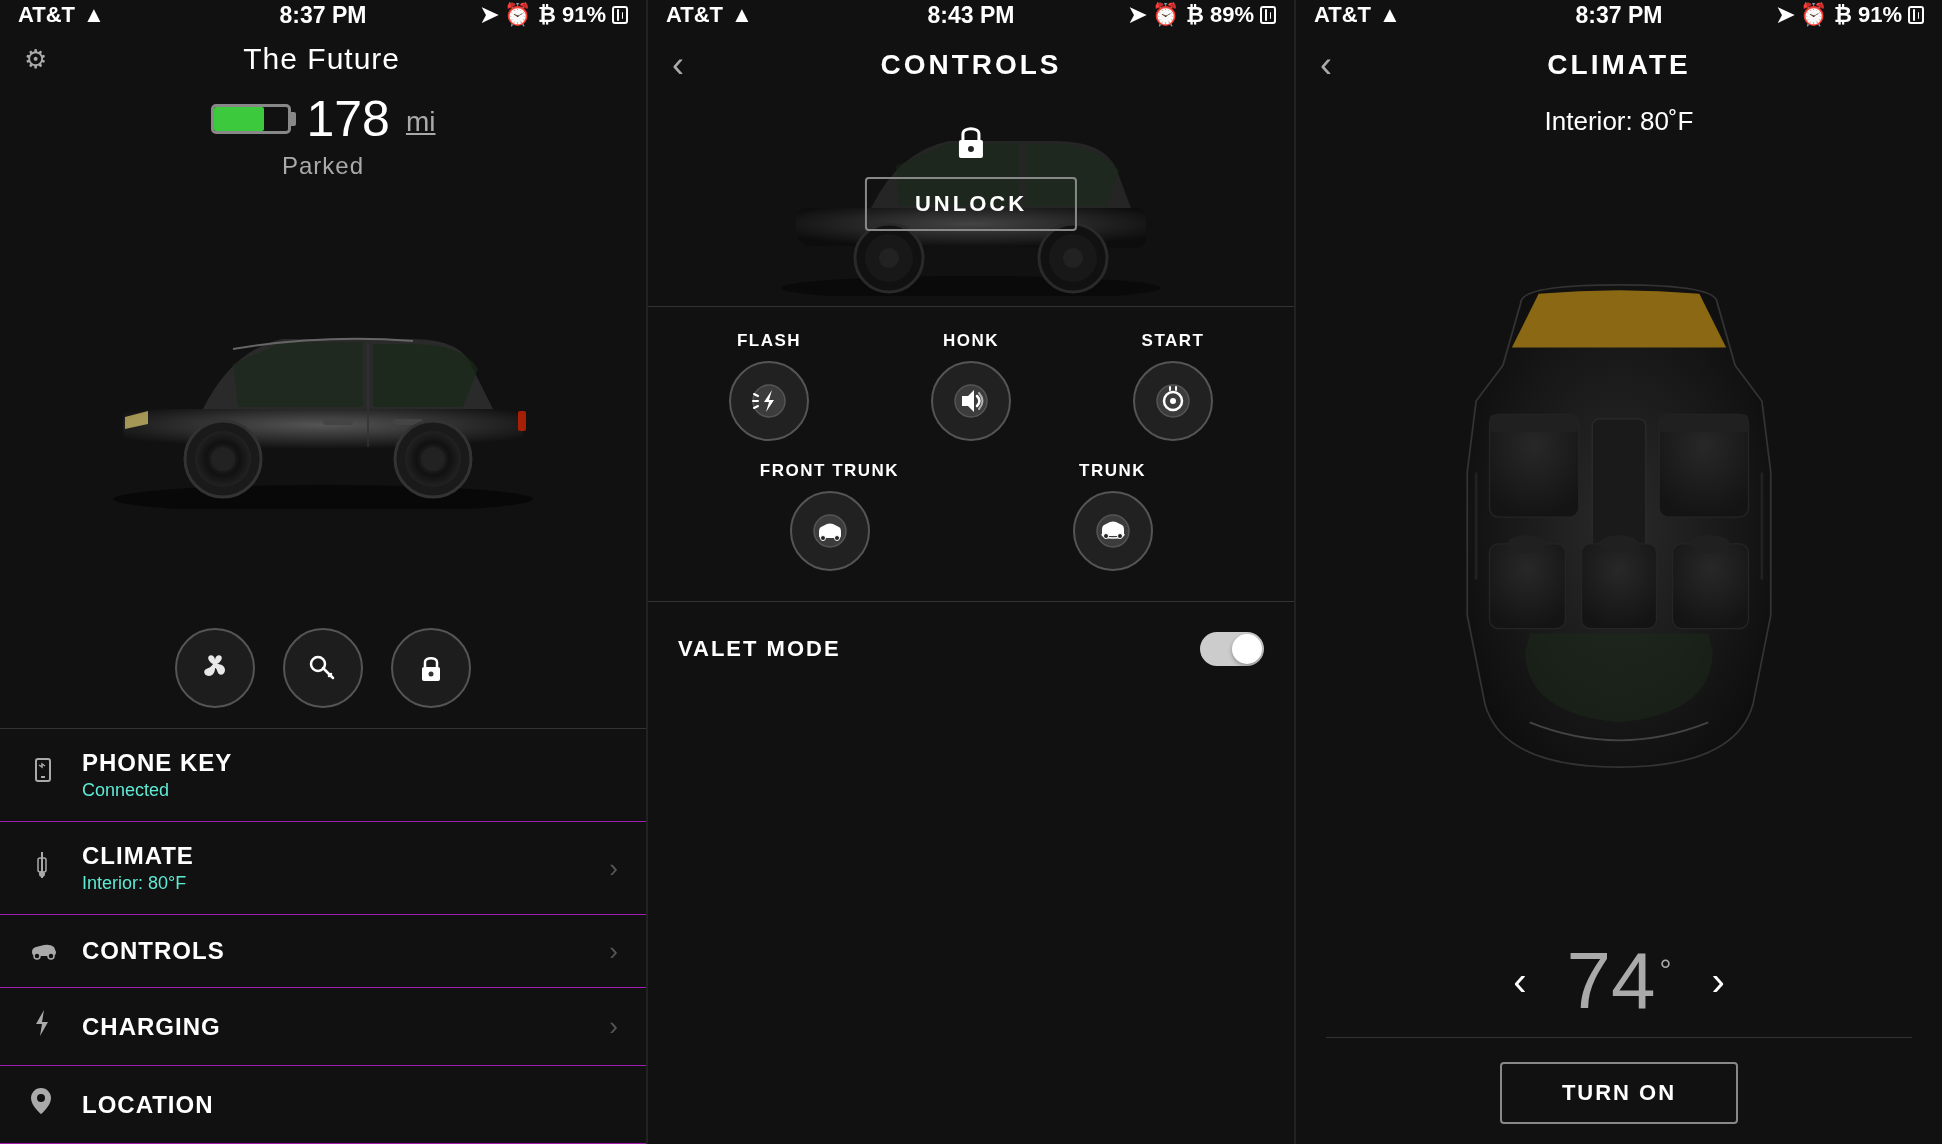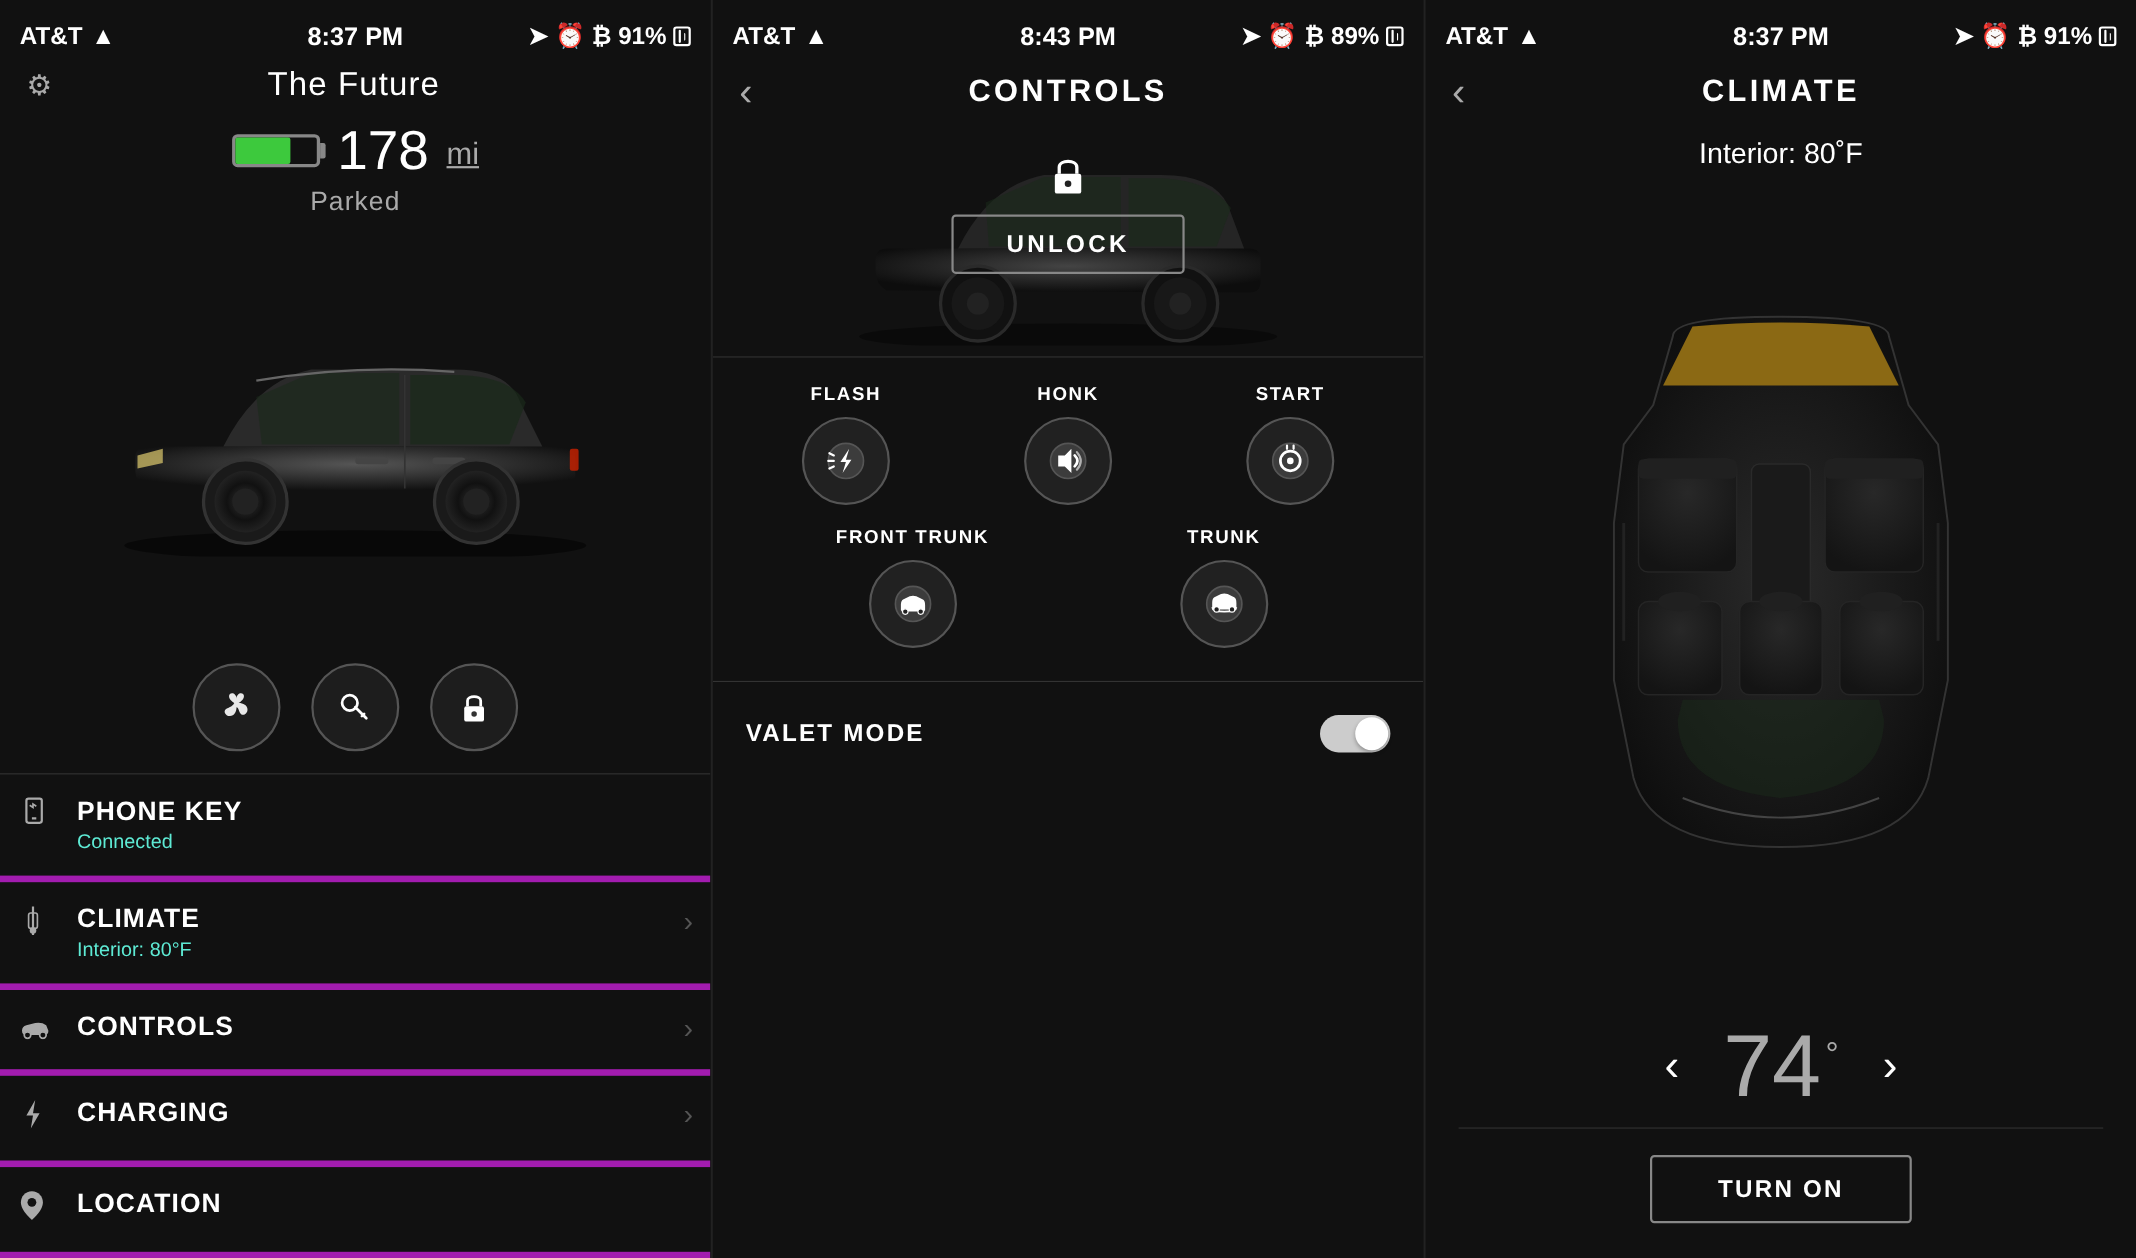--- a/index.html
+++ b/index.html
@@ -24,21 +24,21 @@
     }
     .panel + .panel {
       border-left: 2px solid #222;
     }
 
     
     .status-bar {
       display: flex;
       justify-content: center;
       align-items: center;
-      padding: 20px 18px 4px;
+      padding: 2px 18px 4px;
       font-size: 22px;
       font-weight: 600;
       color: #fff;
       background: transparent;
       z-index: 10;
       flex-shrink: 0;
     }
     .status-left { display: flex; align-items: center; gap: 8px; }
     .status-center { position: absolute; left: 50%; transform: translateX(-50%); font-size: 23px; font-weight: 600; }
     .status-right { display: flex; align-items: center; gap: 6px; margin-left: auto; }
@@ -94,23 +94,23 @@
     .circle-btn {
       width: 80px; height: 80px; border-radius: 50%;
       border: 2px solid #555; background: rgba(255,255,255,0.05);
       display: flex; align-items: center; justify-content: center;
       font-size: 30px; color: #fff; cursor: pointer;
     }
 
     
     .menu-list { border-top: 1px solid #333; }
     .menu-item {
-      display: flex; align-items: flex-start;
-      padding: 20px 16px;
-      border-bottom: 6px solid #a21caf;
+      display: flex; align-items: center;
+      padding: 20px 28px;
+      border-bottom: 1px solid #a21caf;
       cursor: pointer;
     }
     .menu-icon { font-size: 28px; color: #aaa; width: 40px; flex-shrink: 0; }
     .menu-text { flex: 1; margin-left: 14px; }
     .menu-title { font-size: 24px; font-weight: 600; color: #fff; letter-spacing: 1px; }
     .menu-sub { font-size: 18px; color: #5eead4; margin-top: 3px; }
     .menu-arrow { font-size: 26px; color: #555; }
 
     
     .p2-header {
@@ -218,21 +218,21 @@
     }
     .temp-arrow {
       font-size: 40px; color: #fff; cursor: pointer; padding: 10px;
     }
     .temp-display { font-size: 80px; font-weight: 300; color: #aaa; position: relative; }
     .temp-degree { font-size: 30px; color: #aaa; vertical-align: super; margin-left: 4px; }
 
     .p3-divider { height: 1px; background: #333; margin: 0 30px; }
 
     .turn-on-btn {
-      display: block; margin: 24px auto 32px;
+      display: block; margin: 24px auto 20px;
       background: transparent; border: 2px solid #888;
       color: #fff; font-size: 22px; font-weight: 600;
       letter-spacing: 2px; padding: 16px 60px;
       border-radius: 4px; cursor: pointer;
     }
   </style>
 </head>
 <body>
 
 <div class="panel">

